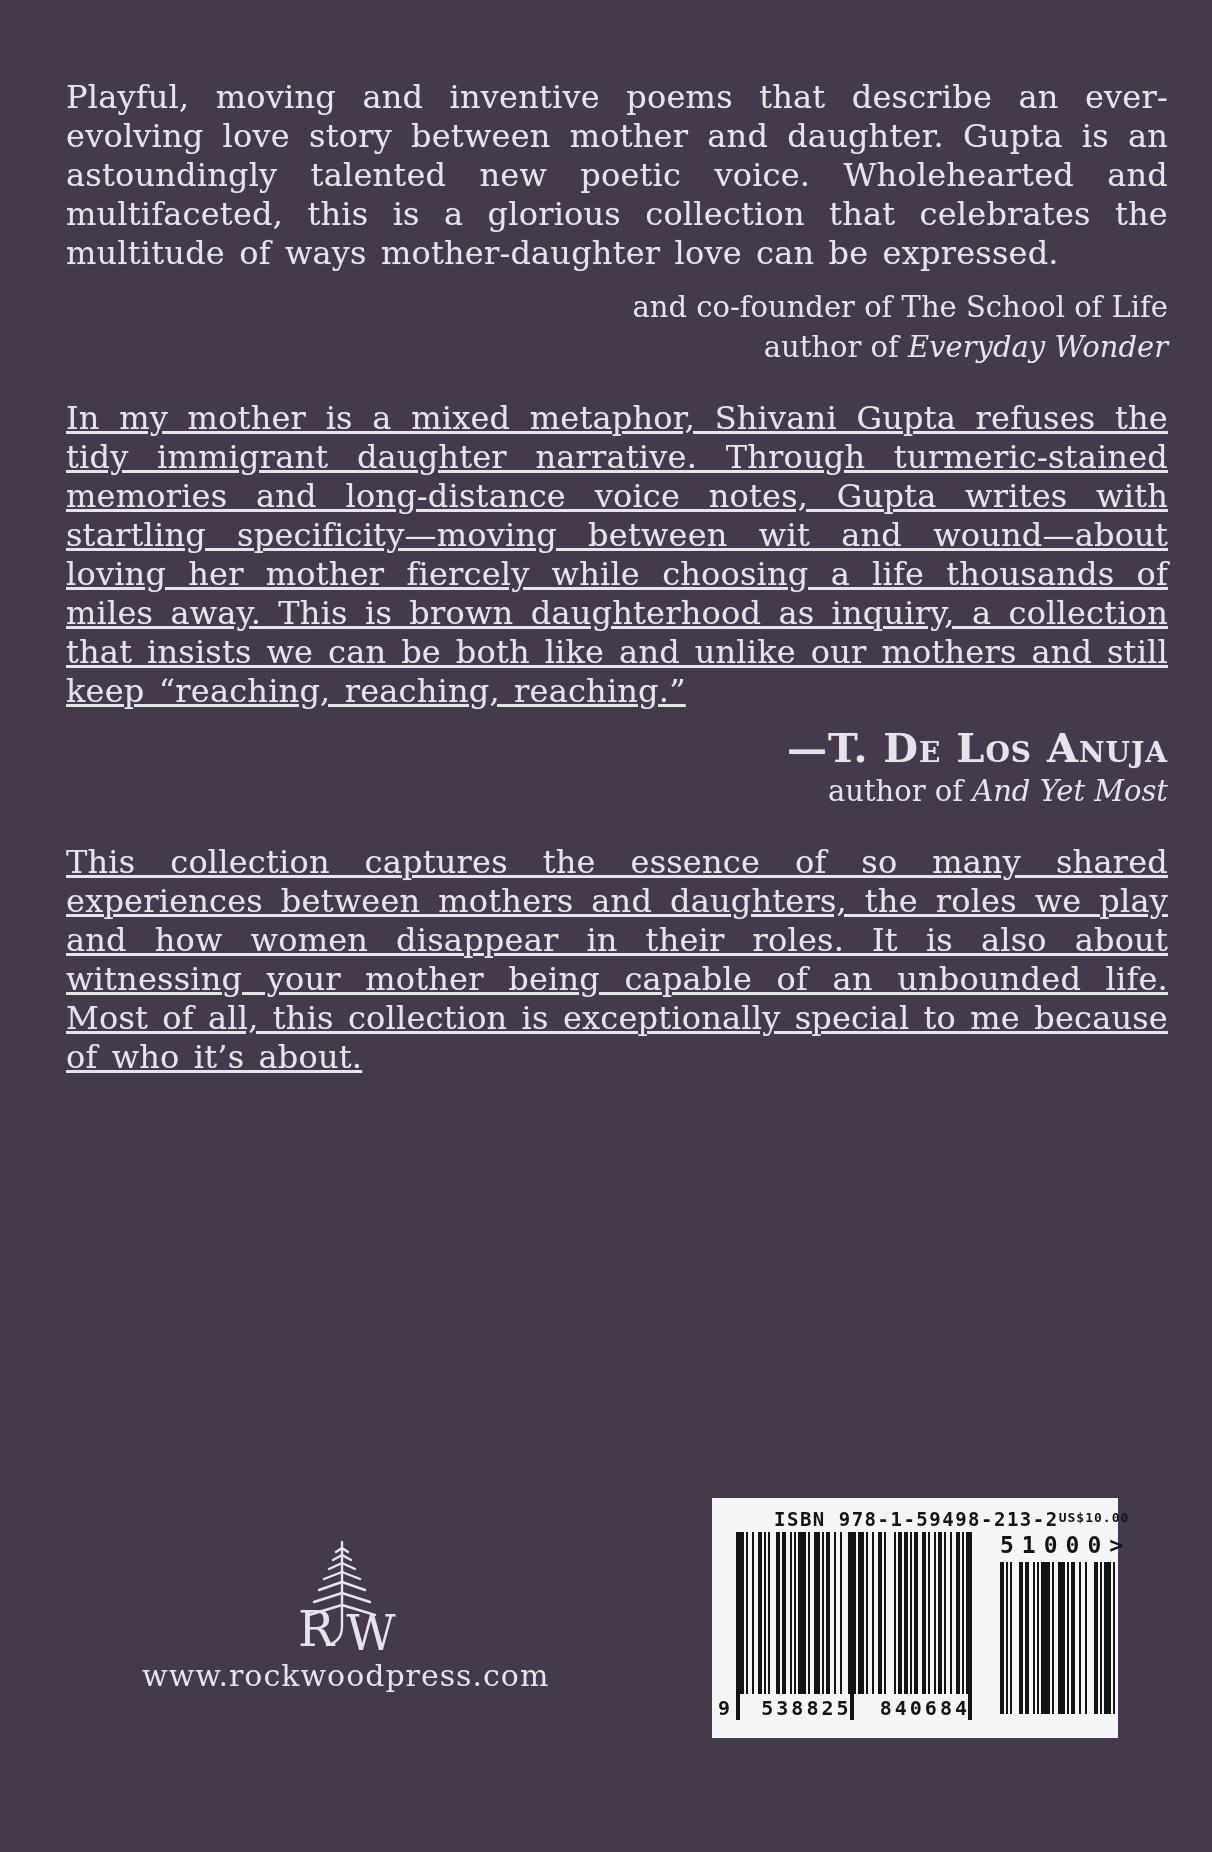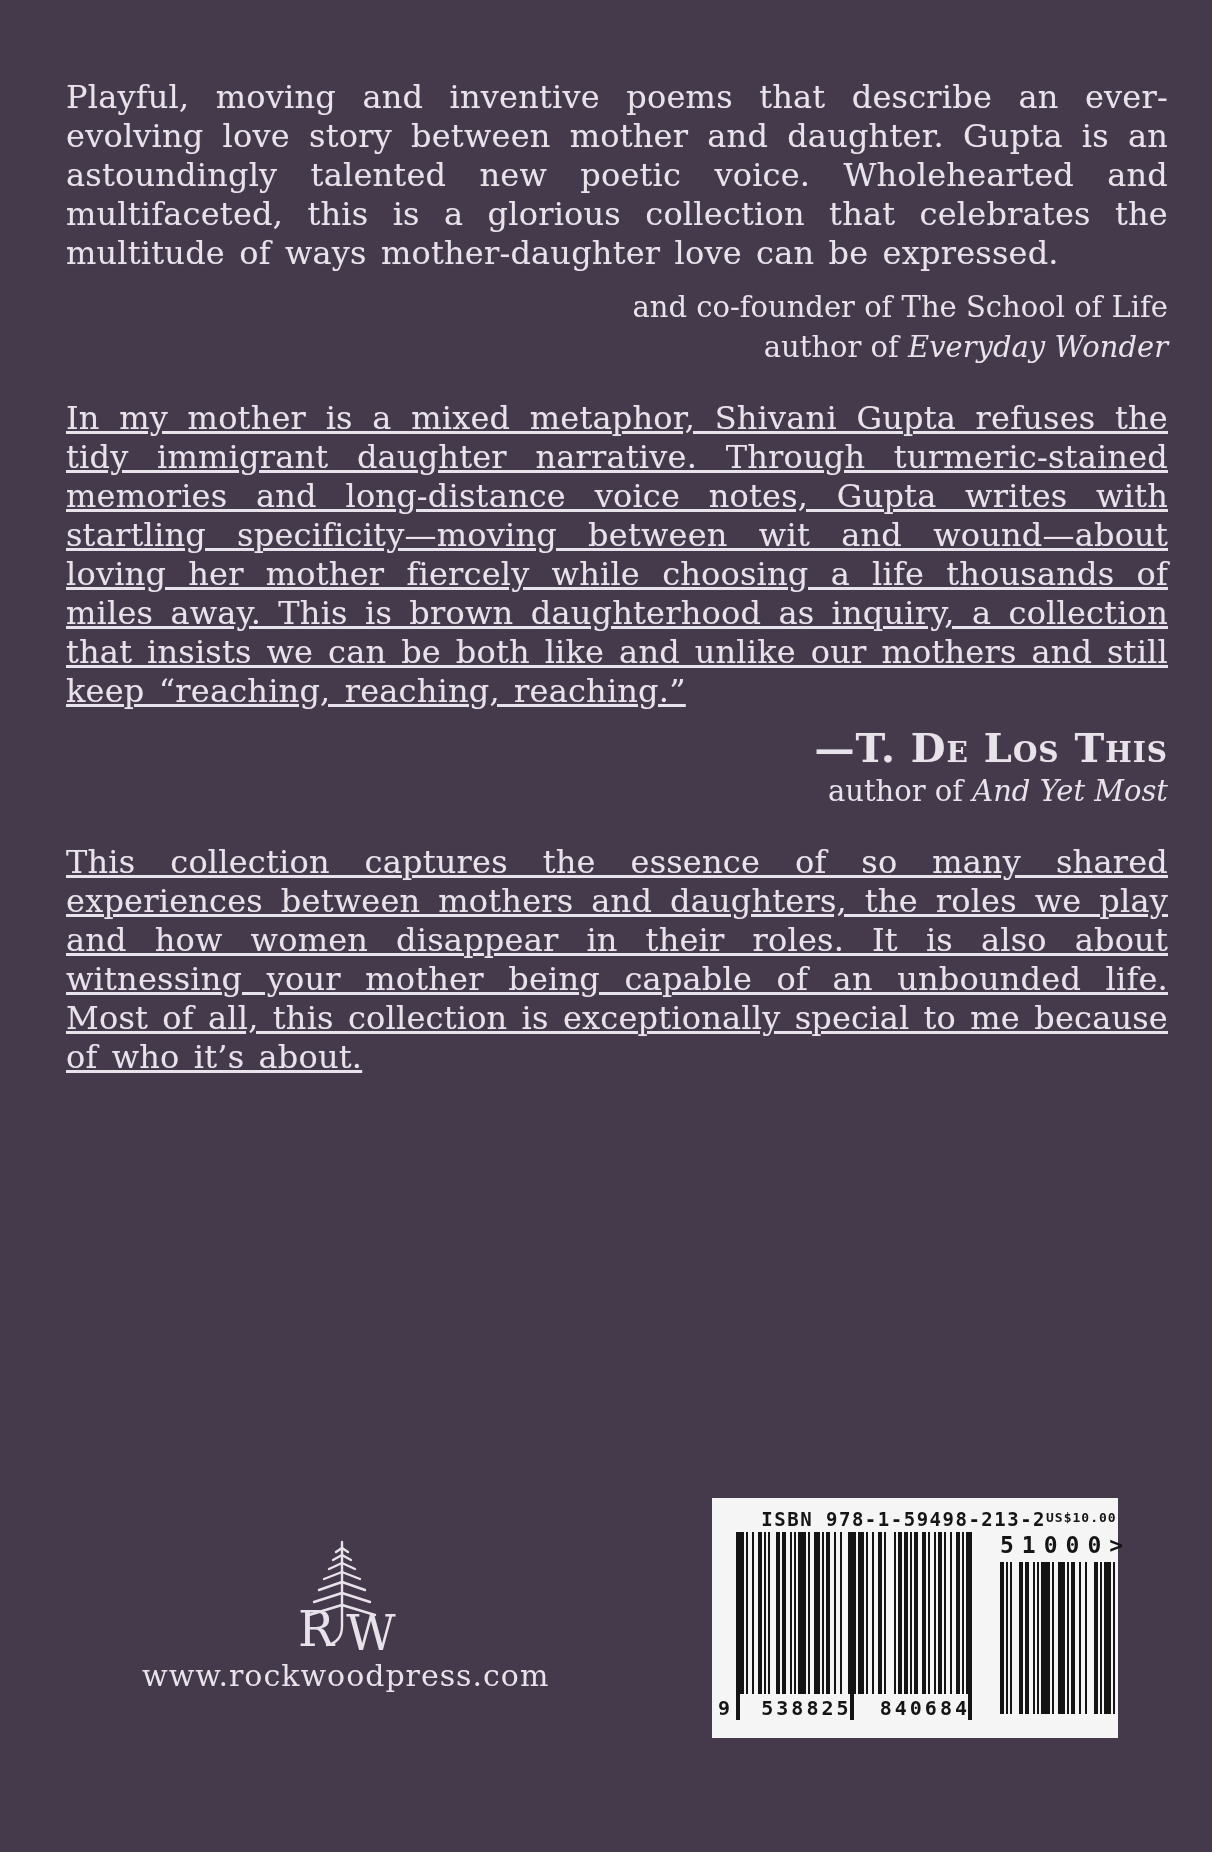--- a/index.html
+++ b/index.html
@@ -27,21 +27,21 @@
   .logo{position:absolute;left:142px;top:1538px;width:400px;text-align:center;}
   .logo svg{display:block;margin:0 auto;}
   .website{font-size:30px;letter-spacing:1px;margin-top:2px;white-space:nowrap;}
   
   .barcode-box{
     position:absolute;left:712px;top:1498px;width:406px;height:240px;
     background:#f6f5f6;color:#151515;box-sizing:border-box;
     padding:10px 14px 8px 14px;
     font-family:"DejaVu Sans Mono", monospace;
   }
-  .bc-row1{display:flex;justify-content:center;align-items:flex-start;margin-left:48px;}
+  .bc-row1{display:flex;justify-content:space-between;align-items:flex-start;margin-left:48px;}
   .bc-isbn{font-size:19px;font-weight:bold;letter-spacing:1.5px;white-space:nowrap;}
   .bc-price{font-size:13px;font-weight:bold;letter-spacing:1px;margin-top:2px;}
   .bc-row2{display:flex;margin-top:2px;}
   .bc-main{position:relative;width:240px;height:188px;margin-left:10px;flex:none;}
   .bars{display:flex;height:162px;}
   .bars .b{height:100%;background:#141414;flex:none;}
   .bars .g{height:100%;flex:none;}
   .num-strip{
     position:absolute;left:-18px;right:6px;bottom:0;height:26px;background:#f6f5f6;
     display:flex;justify-content:space-between;align-items:flex-end;
@@ -63,21 +63,21 @@
   <div class="content">
 
     <p class="blurb">Playful, moving and inventive poems that describe an ever-evolving love story between mother and daughter. Gupta is an astoundingly talented new poetic voice. Wholehearted and multifaceted, this is a glorious collection that celebrates the multitude of ways mother-daughter love can be expressed.</p>
     <div class="attr">
       <div class="credit">and co-founder of The School of Life</div>
       <div class="credit"><span>author of </span><i>Everyday Wonder</i></div>
     </div>
 
     <p class="blurb mt">In my mother is a mixed metaphor, Shivani Gupta refuses the tidy immigrant daughter narrative. Through turmeric-stained memories and long-distance voice notes, Gupta writes with startling specificity—moving between wit and wound—about loving her mother fiercely while choosing a life thousands of miles away. This is brown daughterhood as inquiry, a collection that insists we can be both like and unlike our mothers and still keep “reaching, reaching, reaching.”</p>
     <div class="attr">
-      <div class="attr-name">—T. De Los This</div>
+      <div class="attr-name">—T. De Los Anuja</div>
       <div class="credit"><span>author of </span><i>And Yet Most</i></div>
     </div>
 
     <p class="blurb mt">This collection captures the essence of so many shared experiences between mothers and daughters, the roles we play and how women disappear in their roles. It is also about witnessing your mother being capable of an unbounded life. Most of all, this collection is exceptionally special to me because of who it’s about.</p>
 
   </div>
 
   <div class="logo">
     <svg width="180" height="118" viewBox="0 0 180 118" fill="none">
       <g stroke="#e8e3ea" stroke-width="2.4" stroke-linecap="round">

